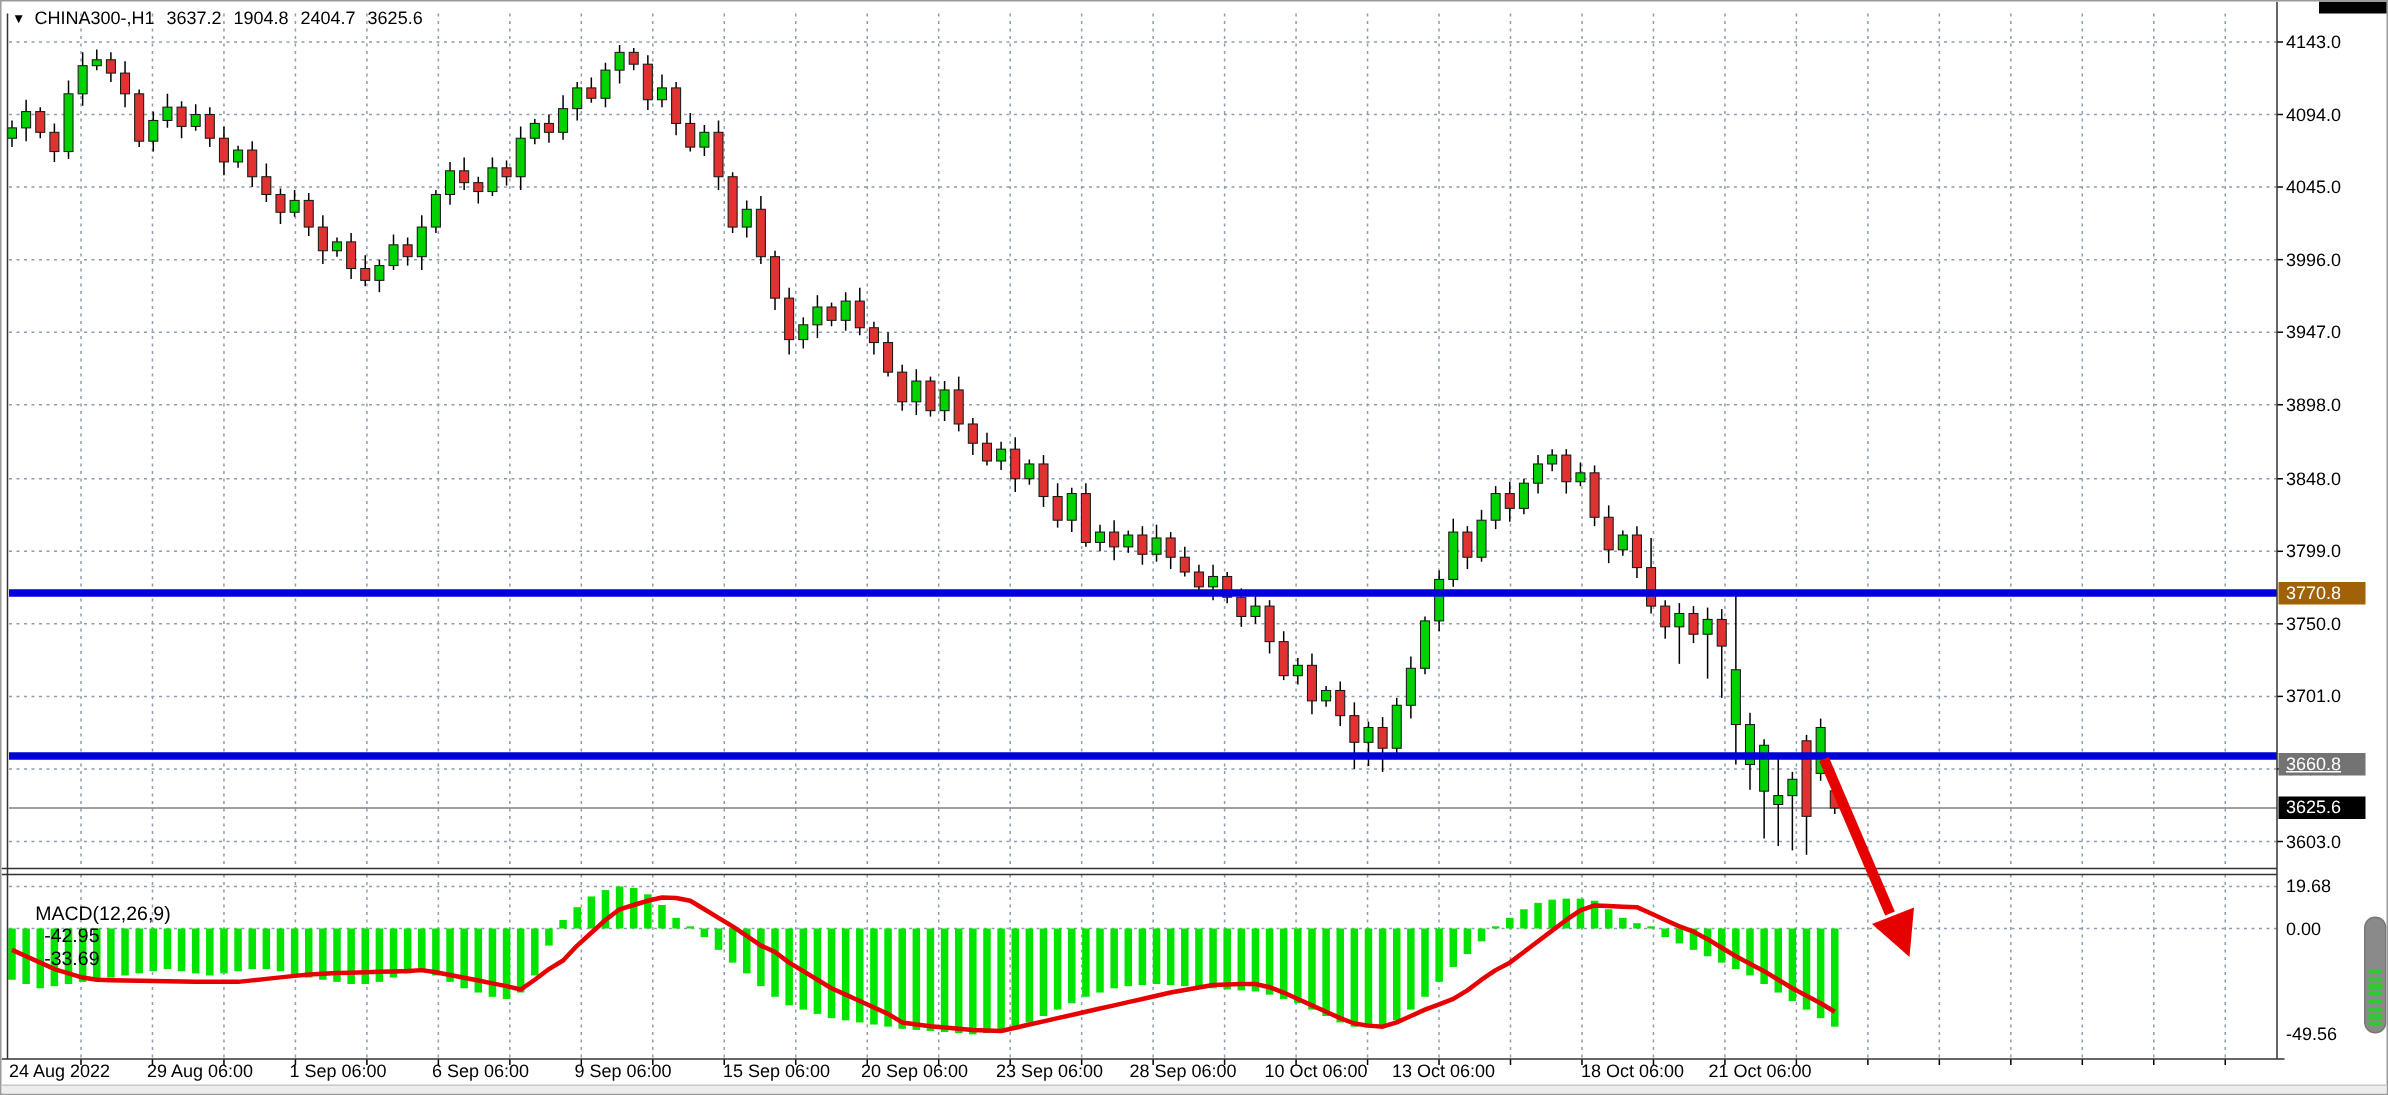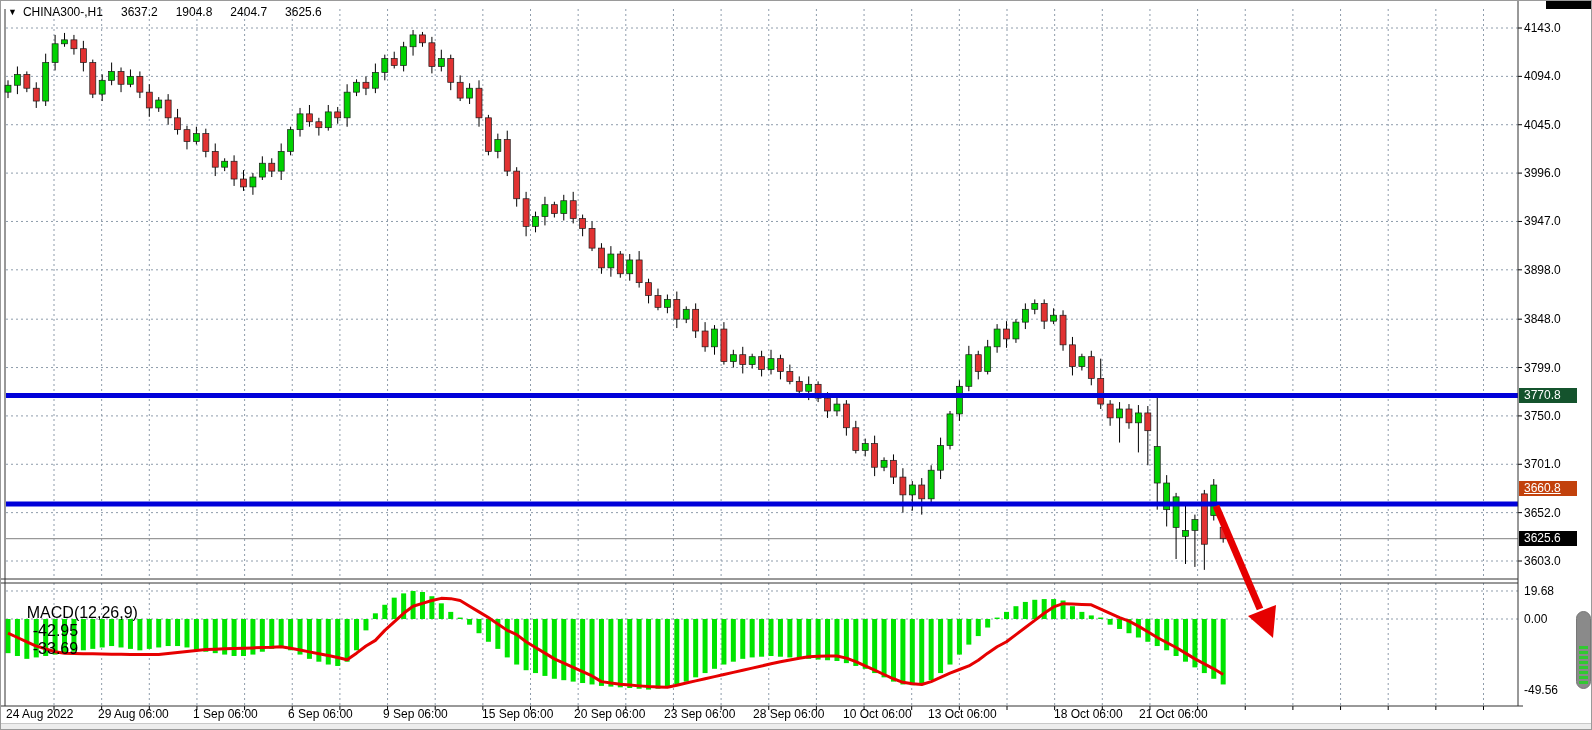--- a/index.html
+++ b/index.html
@@ -3,22 +3,22 @@
 <meta charset="utf-8">
 <style>
   html,body{margin:0;padding:0;background:#e8e8e8;}
   *{box-sizing:border-box;}
   .screen{position:relative;width:1592px;height:730px;background:#ffffff;
     font-family:"Liberation Sans", sans-serif;overflow:hidden;
     border:1px solid #9a9a9a;}
   .hdr{position:absolute;left:7px;top:3px;height:16px;display:flex;align-items:center;
     font-size:12px;color:#000;white-space:pre;z-index:30;}
   .hdr .tri{font-size:9px;margin-right:6px;color:#000;cursor:pointer;}
-  .hdr span.val{margin-left:18px;}
-  .macdlbl{position:absolute;left:8px;top:585px;font-size:16px;color:#000;z-index:30;white-space:pre;}
+  .hdr span.val{margin-left:8px;}
+  .macdlbl{position:absolute;left:8px;top:585px;font-size:13px;color:#000;z-index:30;white-space:pre;}
   .macdlbl span.val{margin-left:6px;}
   svg text{font-family:"Liberation Sans", sans-serif;font-size:12px;fill:#000;}
   .tag{position:absolute;left:1518px;width:58px;height:15px;line-height:15px;
     font-size:12px;color:#fff;padding-left:5px;z-index:25;}
   .corner-block{position:absolute;top:0;left:1545px;width:47px;height:8px;background:#000;z-index:26;}
   .scrollthumb{position:absolute;left:1575px;top:610px;width:15px;height:78px;
     background:#8a8a8a;border-radius:8px;z-index:26;overflow:hidden;border:1px solid #777;}
   .scrollthumb .stripes{position:absolute;left:2px;right:2px;top:34px;bottom:3px;
     background:repeating-linear-gradient(to bottom,#31c931 0px,#31c931 3px,#8a8a8a 3px,#8a8a8a 5px);}
   .bottomstrip{position:absolute;left:0;top:722px;width:1592px;height:8px;
@@ -602,22 +602,22 @@
     <span class="val">2404.7</span>
     <span class="val">3625.6</span>
   </div>
 
   <div class="macdlbl">
     <span>MACD(12,26,9)</span>
     <span class="val">-42.95</span>
     <span class="val">-33.69</span>
   </div>
 
-  <div class="tag" id="tag-res" style="top: 386.876px; background: #14532d;">3770.8</div>
-  <div class="tag" id="tag-sup" style="top: 480px; background: #c2410c; text-decoration: underline;">3660.8</div>
+  <div class="tag" id="tag-res" style="top: 386.876px; background: #a16207;">3770.8</div>
+  <div class="tag" id="tag-sup" style="top: 501px; background: #737373; text-decoration: underline;">3660.8</div>
   <div class="tag" id="tag-cur" style="top: 530.194px; background: rgb(0, 0, 0);">3625.6</div>
 
   <div class="corner-block"></div>
 
   <div class="scrollthumb">
     <div class="stripes"></div>
   </div>
 
   <div class="bottomstrip"></div>
 </div>

